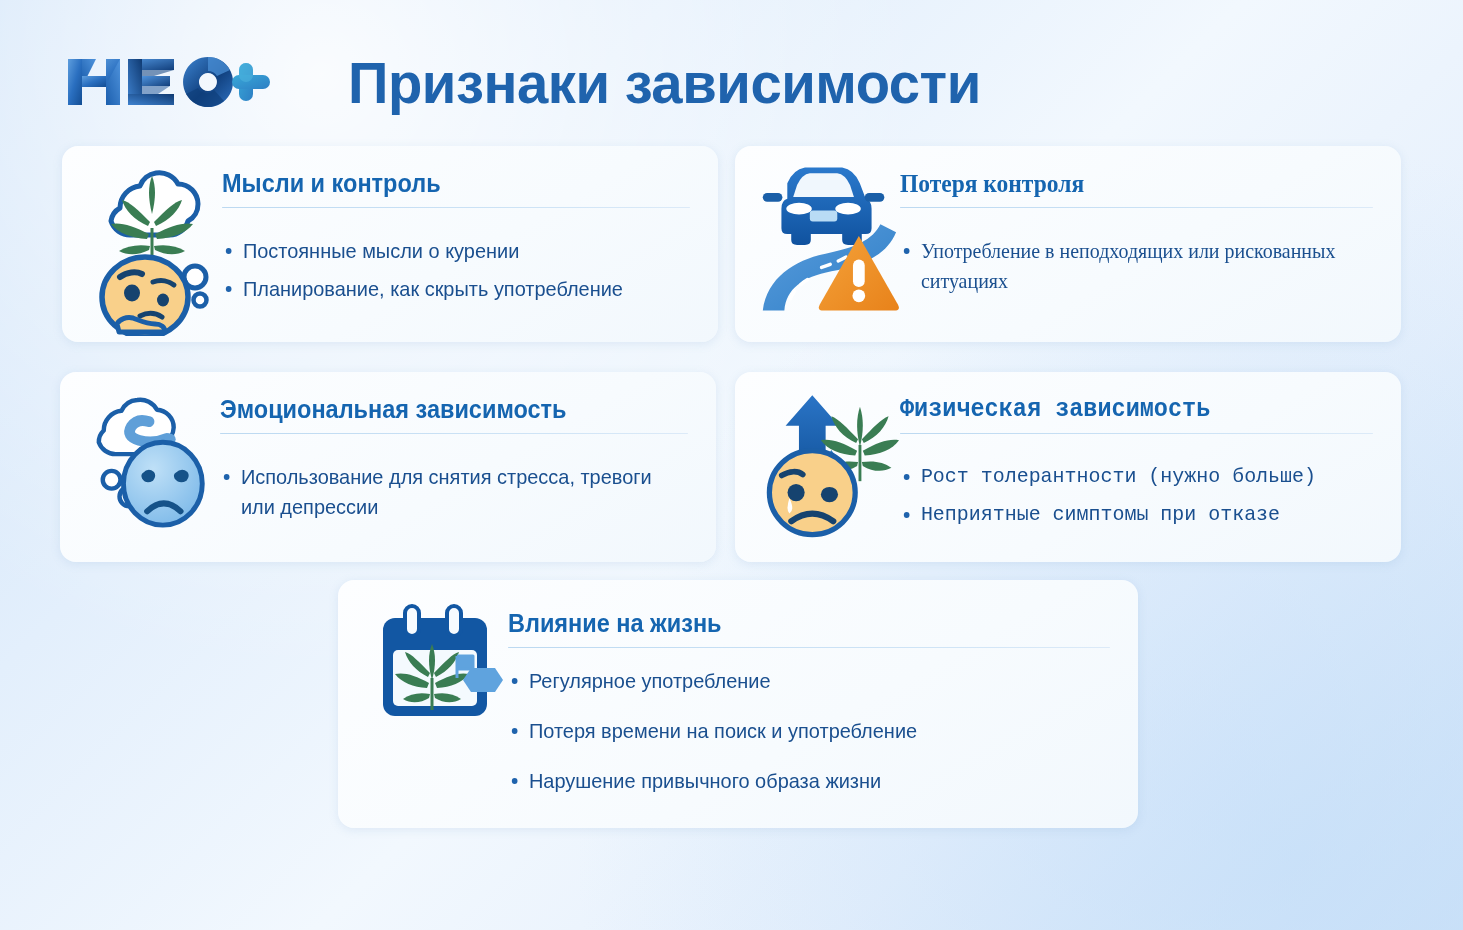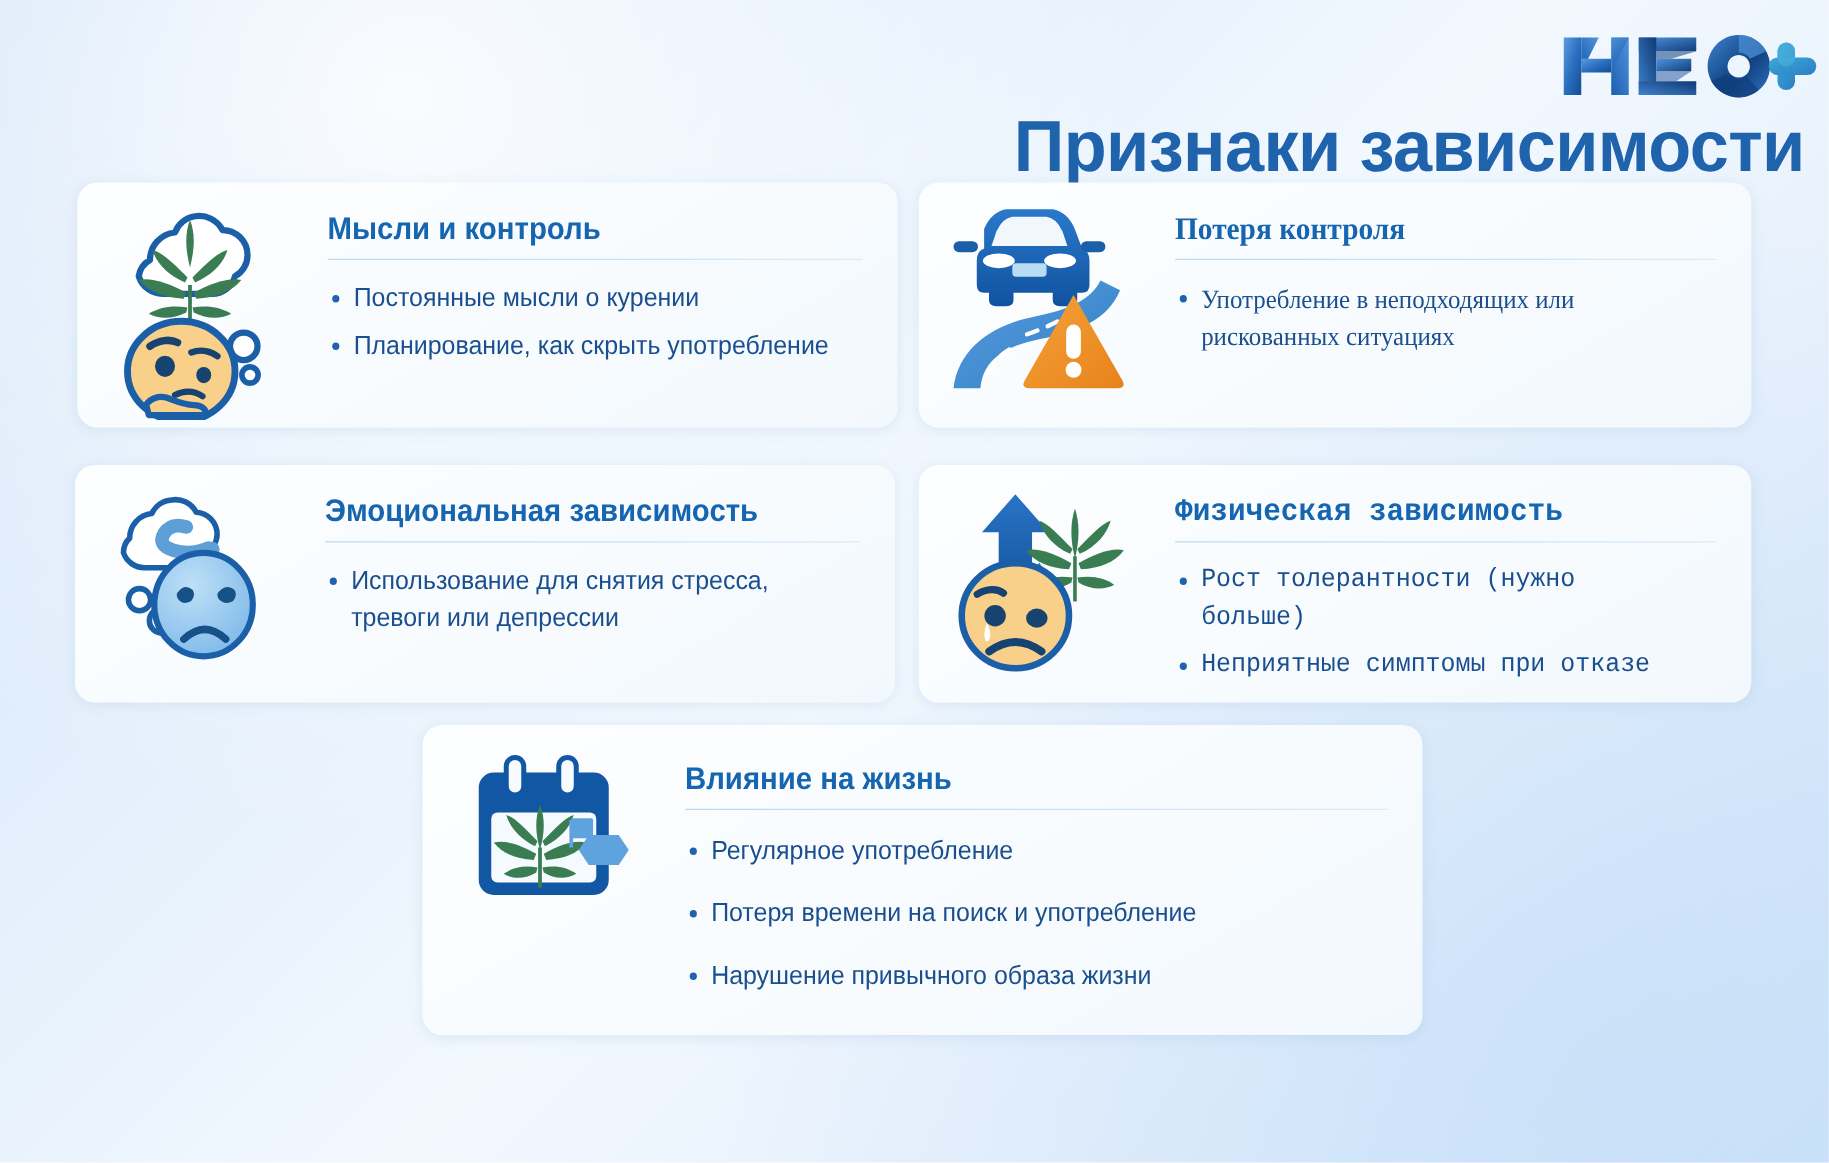--- a/index.html
+++ b/index.html
@@ -19,25 +19,24 @@
     inset: 0;
     background:
       radial-gradient(circle at 22% 8%, rgba(255,255,255,0.85) 0%, rgba(255,255,255,0) 42%),
       radial-gradient(circle at 88% 92%, rgba(190,219,248,0.55) 0%, rgba(255,255,255,0) 46%);
     pointer-events: none;
   }
 
   
   .header {
     position: absolute;
-    top: 22px; left: 0; right: 0;
+    top: 34px; left: 0; right: 0;
     height: 96px;
     display: flex;
-    align-items: flex-end;
-    flex-direction: column;
+    align-items: center;
   }
   .logo {
     margin-left: 62px;
     width: 218px;
     height: 62px;
     flex: none;
   }
   .page-title {
     font-size: 58px;
     font-weight: bold;
@@ -51,21 +50,20 @@
 
   
   .card {
     position: absolute;
     background: linear-gradient(150deg, #fdfeff 0%, #f7fbfe 60%, #f2f8fd 100%);
     border-radius: 16px;
     box-shadow: 0 2px 10px rgba(120,160,200,0.17);
     display: flex;
     align-items: flex-start;
     overflow: hidden;
-    gap: 40px;
   }
   .card.c1 { left: 62px;  top: 146px; width: 656px; height: 196px; }
   .card.c2 { left: 735px; top: 146px; width: 666px; height: 196px; font-family: Liberation Serif, serif; }
   .card.c3 { left: 60px;  top: 372px; width: 656px; height: 190px; }
   .card.c4 { left: 735px; top: 372px; width: 666px; height: 190px; font-family: Liberation Mono, monospace; }
   .card.c5 { left: 338px; top: 580px; width: 800px; height: 248px; justify-content: center; }
 
   .card-icon {
     flex: none;
     display: flex;
@@ -96,21 +94,21 @@
     transform-origin: left center;
   }
   .title-rule {
     margin-top: 9px;
     height: 1.5px;
     background: linear-gradient(to right, #bcd9f1 0%, #cfe4f6 70%, #dceaf8 100%);
     border-radius: 1px;
   }
   .bullets {
     list-style: none;
-    margin-top: 16px;
+    margin-top: 28px;
   }
   .bullets li {
     position: relative;
     padding-left: 22px;
     font-size: 21px;
     line-height: 1.44;
     color: #1a4f8f;
     margin-bottom: 8px;
     transform: scaleX(0.95);
     transform-origin: left center;

